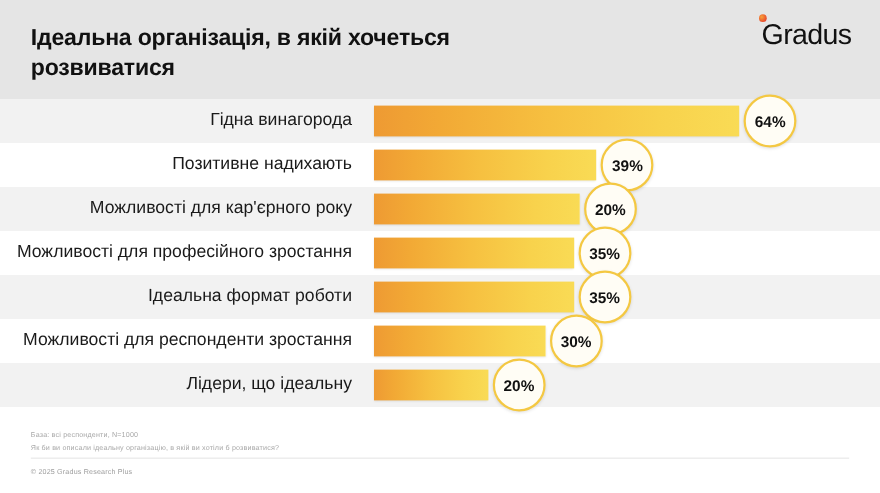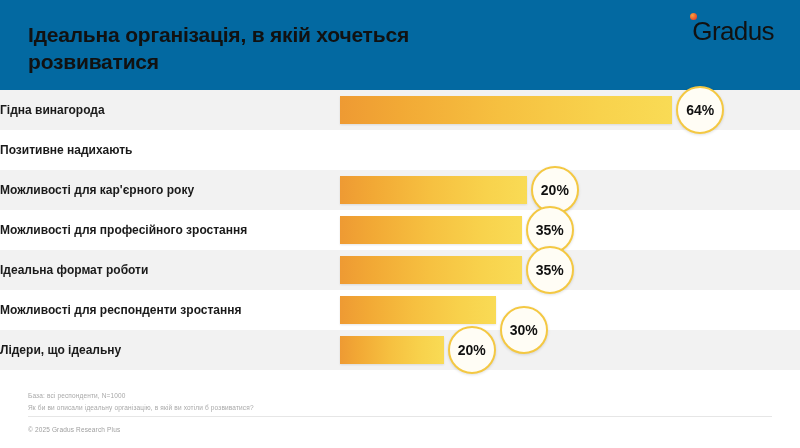--- a/index.html
+++ b/index.html
@@ -14,21 +14,21 @@
     position: relative;
     overflow: hidden;
     color: #1a1a1a;
   }
 
   
   .header {
     position: absolute;
     left: 0; top: 0;
     width: 800px; height: 90px;
-    background: #0369a1;
+    background: #e5e5e5;
   }
   .chart-title {
     position: absolute;
     left: 28px;
     top: 22px;
     width: 560px;
     font-size: 21px;
     font-weight: bold;
     line-height: 1.28;
     letter-spacing: -0.2px;
@@ -74,25 +74,25 @@
   .row.odd  { background: #F2F2F2; }
   .row.even { background: #FFFFFF; }
 
   .row-label {
     position: absolute;
     left: 0;
     top: 0;
     width: 330px;
     height: 40px;
     line-height: 40px;
-    text-align: left;
+    text-align: right;
     padding-right: 10px;
     box-sizing: border-box;
-    font-size: 12px;
-    font-weight: bold;
+    font-size: 16px;
+    font-weight: normal;
     color: #1a1a1a;
     white-space: nowrap;
   }
 
   .bar-wrap {
     position: absolute;
     left: 340px;
     top: 0;
     height: 40px;
     width: 413px;
@@ -178,20 +178,24 @@
 <div class="plot" id="plot">
     <div class="row odd">
       <div class="row-label">Гідна винагорода</div>
       <div class="bar-wrap">
         <div class="bar" style="width: 332.16px;"></div>
         <div class="badge" style="left: 360.16px;">64%</div>
       </div>
     </div>
     <div class="row even">
       <div class="row-label">Позитивне надихають</div>
+      <div class="bar-wrap">
+        <div class="bar" style="width: 202.41px;"></div>
+        <div class="badge" style="left: 230.41px;">39%</div>
+      </div>
     </div>
     <div class="row odd">
       <div class="row-label">Можливості для кар'єрного року</div>
       <div class="bar-wrap">
         <div class="bar" style="width: 186.84px;"></div>
         <div class="badge" style="left: 214.84px;">20%</div>
       </div>
     </div>
     <div class="row even">
       <div class="row-label">Можливості для професійного зростання</div>
@@ -204,21 +208,21 @@
       <div class="row-label">Ідеальна формат роботи</div>
       <div class="bar-wrap">
         <div class="bar" style="width: 181.65px;"></div>
         <div class="badge" style="left: 209.65px;">35%</div>
       </div>
     </div>
     <div class="row even">
       <div class="row-label">Можливості для респонденти зростання</div>
       <div class="bar-wrap">
         <div class="bar" style="width: 155.7px;"></div>
-        <div class="badge" style="left: 183.7px; margin-top: 20px;">30%</div>
+        <div class="badge" style="left: 183.7px;">30%</div>
       </div>
     </div>
     <div class="row odd">
       <div class="row-label">Лідери, що ідеальну</div>
       <div class="bar-wrap">
         <div class="bar" style="width: 103.8px;"></div>
         <div class="badge" style="left: 131.8px;">20%</div>
       </div>
     </div>
   </div>

